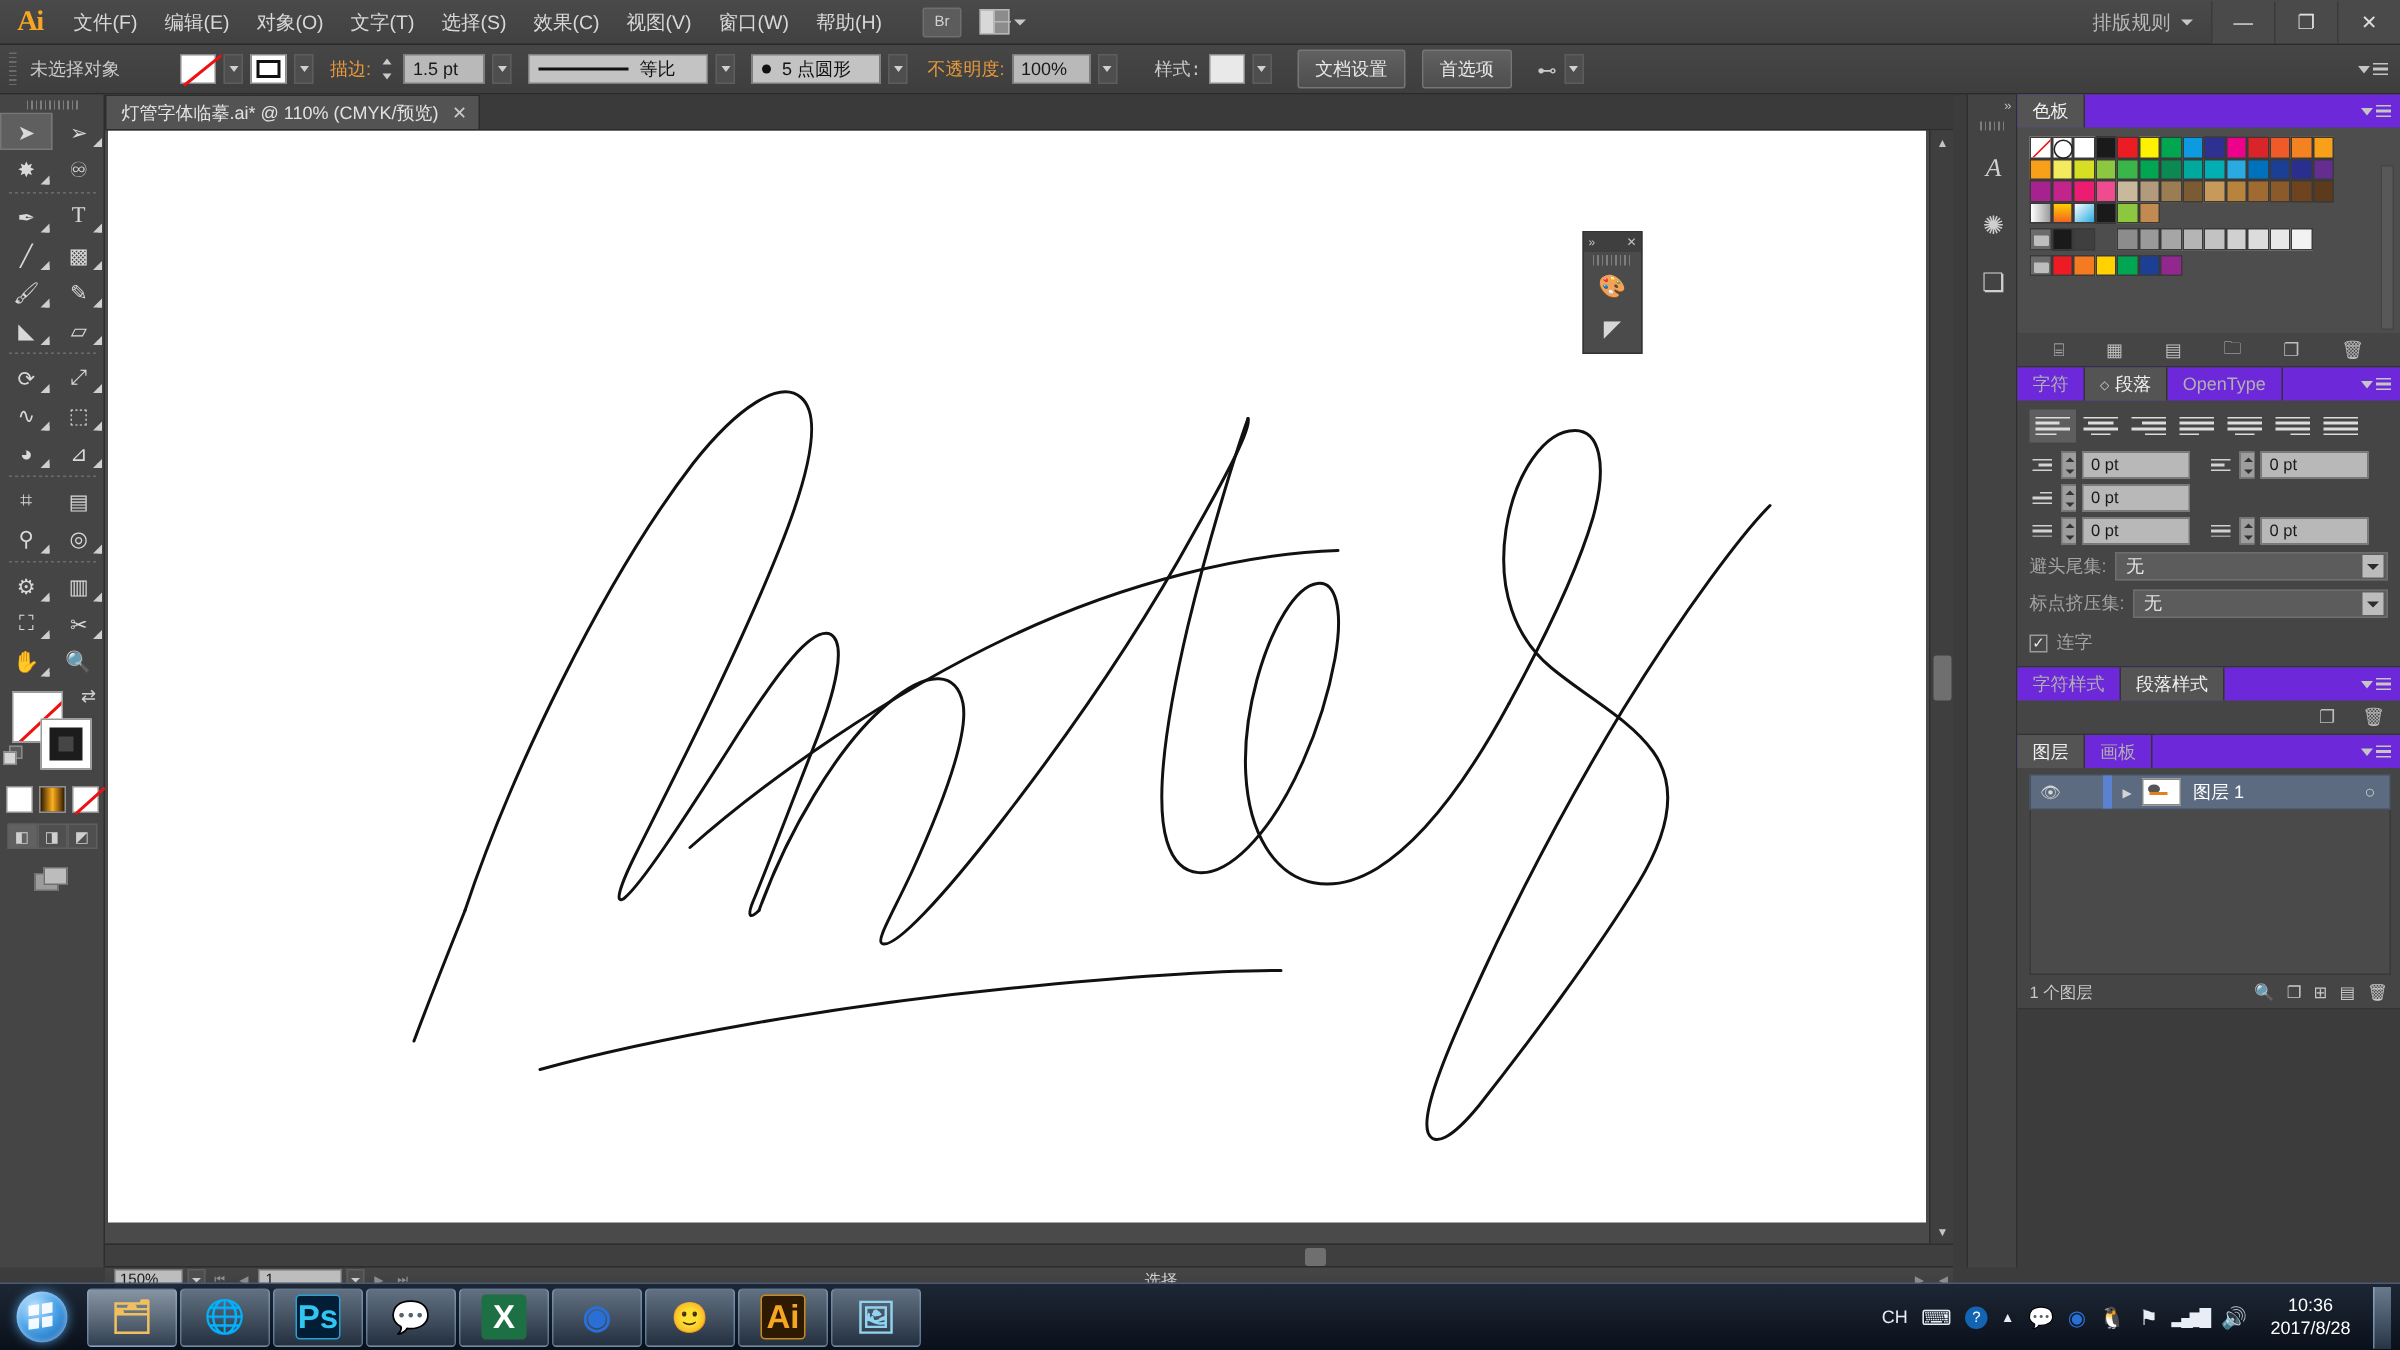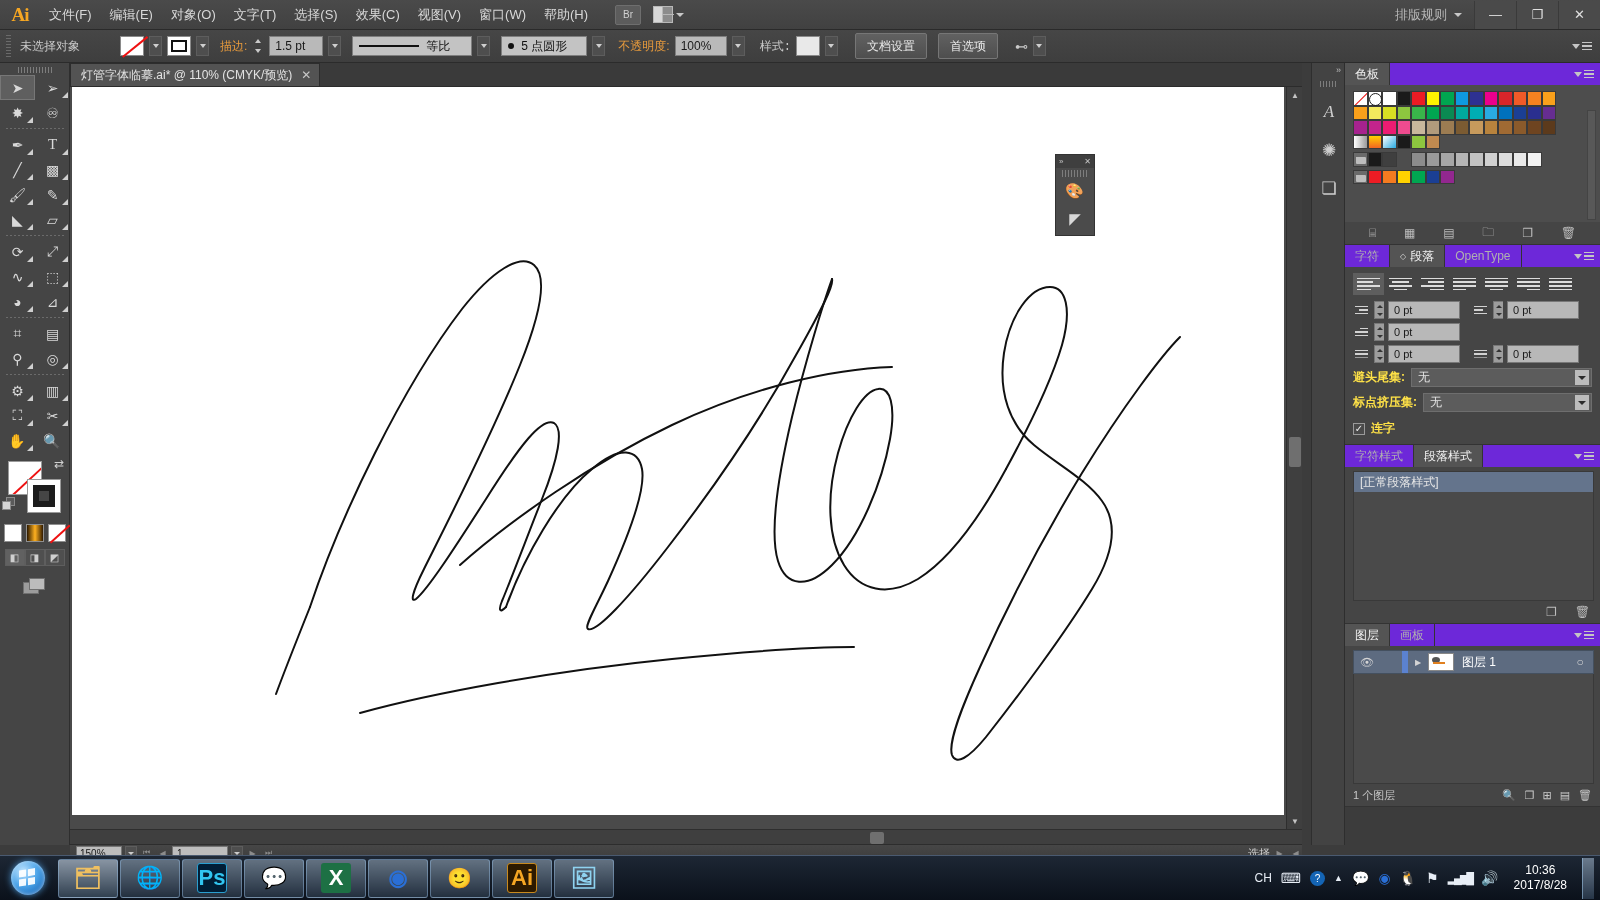--- a/index.html
+++ b/index.html
@@ -193,21 +193,21 @@
   .statusbar{
     position:absolute; left:70px; bottom:39px; width:1232px; height:17px;
     background:linear-gradient(180deg,#464646,#3d3d3d); border-top:1px solid #2d2d2d;
     display:flex; align-items:center; gap:3px; padding-left:6px; font-size:11px;
   }
   .zoomfield{width:46px;height:14px;background:#bdbdbd;color:#161616;font-size:10px;display:flex;align-items:center;padding-left:3px;border:1px solid #757575;}
   .tiny-caret{width:12px;height:14px;background:#4e4e4e;border:1px solid #5d5d5d;display:flex;align-items:center;justify-content:center;}
   .tiny-caret i{width:0;height:0;border-left:3px solid transparent;border-right:3px solid transparent;border-top:3.5px solid #cbcbcb;}
   .navbtn{width:13px;height:14px;display:flex;align-items:center;justify-content:center;color:#8c8c8c;font-size:8px;}
   .pagefield{width:56px;height:14px;background:#bdbdbd;color:#161616;font-size:10px;display:flex;align-items:center;padding-left:4px;border:1px solid #757575;}
-  .status-text{flex:1;text-align:right;color:#d0d0d0;font-size:11px;}
+  .status-text{flex:1;text-align:center;color:#d0d0d0;font-size:11px;}
 
   
   .iconrail{
     position:absolute; top:63px; right:255px; width:34px; height:782px;
     background:#434343; border-left:1px solid #2e2e2e; border-right:1px solid #2e2e2e;
   }
   .rail-grip{width:16px;height:6px;margin:5px auto 6px;background:repeating-linear-gradient(90deg,#7d7d7d 0 1px,transparent 1px 3px);}
   .rail-ico{width:34px;height:38px;display:flex;align-items:center;justify-content:center;color:#cfcfcf;font-size:17px;}
   .rail-collapse{position:absolute;right:3px;top:2px;color:#bdbdbd;font-size:9px;}
 
@@ -250,21 +250,21 @@
   .prow{display:flex;align-items:center;padding:2px 6px 2px 8px;gap:4px;}
   .picon{width:17px;height:17px;display:flex;flex-direction:column;justify-content:center;gap:2px;padding:0 2px;}
   .picon span{height:1.5px;background:#d2d2d2;display:block;}
   .pfield{height:18px;background:#b8b8b8;border:1px solid #787878;color:#1a1a1a;font-size:11px;display:flex;align-items:center;padding-left:5px;}
   .pspin{display:flex;flex-direction:column;width:10px;height:18px;background:#9d9d9d;border:1px solid #787878;border-right:none;}
   .pspin i{flex:1;display:flex;align-items:center;justify-content:center;}
   .pspin i:before{content:"";width:0;height:0;border-left:3px solid transparent;border-right:3px solid transparent;}
   .pspin i:first-child:before{border-bottom:3.5px solid #333;}
   .pspin i:last-child:before{border-top:3.5px solid #333;}
   .selrow{display:flex;align-items:center;padding:3px 8px;gap:6px;}
-  .sel-label{font-size:12px;color:#fde047;white-space:nowrap;font-weight:bold;}
+  .sel-label{font-size:12px;color:#a3a3a3;white-space:nowrap;}
   .selbox{flex:1;height:19px;background:#5c5c5c;border:1px solid #6e6e6e;display:flex;align-items:center;justify-content:space-between;padding:0 2px 0 6px;font-size:12px;color:#e4e4e4;}
   .selbox .ar{width:14px;height:15px;background:#bcbcbc;display:flex;align-items:center;justify-content:center;}
   .selbox .ar i{width:0;height:0;border-left:4px solid transparent;border-right:4px solid transparent;border-top:4.5px solid #2c2c2c;}
   .checkrow{display:flex;align-items:center;gap:6px;padding:5px 8px 7px;}
   .chk{width:12px;height:12px;border:1px solid #9a9a9a;background:#4a4a4a;color:#eee;font-size:10px;display:flex;align-items:center;justify-content:center;}
 
   
   .list-box{margin:4px 6px 0 8px;background:#4a4a4a;border:1px solid #393939;height:130px;overflow:hidden;}
   .list-item{height:20px;display:flex;align-items:center;padding-left:6px;font-size:12px;color:#e6e6e6;}
   .list-item.sel{background:#64748c;}
@@ -377,21 +377,21 @@
     <div class="mini-caret">
         <i></i>
       </div>
 
     <div class="cb-label orange" style="margin-left:8px;">不透明度:</div>
     <div class="field" style="width:52px;">100%</div>
     <div class="mini-caret">
         <i></i>
       </div>
 
-    <div class="cb-label" style="margin-left:10px;font-family:Liberation Mono, monospace;">样式:</div>
+    <div class="cb-label" style="margin-left:20px;font-family:Liberation Mono, monospace;">样式:</div>
     <div class="swatch-box" style="background:#e9e9e9;"></div>
     <div class="mini-caret">
         <i></i>
       </div>
 
     <div class="btn" style="margin-left:12px;">文档设置</div>
     <div class="btn" style="margin-left:6px;">首选项</div>
 
     <div class="cb-label" style="margin-left:12px;font-size:13px;">⊷</div>
     <div class="mini-caret">
@@ -833,23 +833,20 @@
           <div class="panel-menu-ico">
             <span class="ar"></span>
               <span class="ln">
                 <span></span>
                 <span></span>
                 <span></span>
               </span>
           </div>
         </div>
       </div>
-      <div class="list-box">
-        <div class="list-item sel">[正常段落样式]</div>
-      </div>
       <div class="panel-footer" style="justify-content:flex-end;gap:18px;">
         <span>❐</span>
         <span>🗑</span>
       </div>
     </div>
 
     <div class="panel">
       <div class="panel-tabs">
         <div class="ptab active">图层</div>
         <div class="ptab">画板</div>

